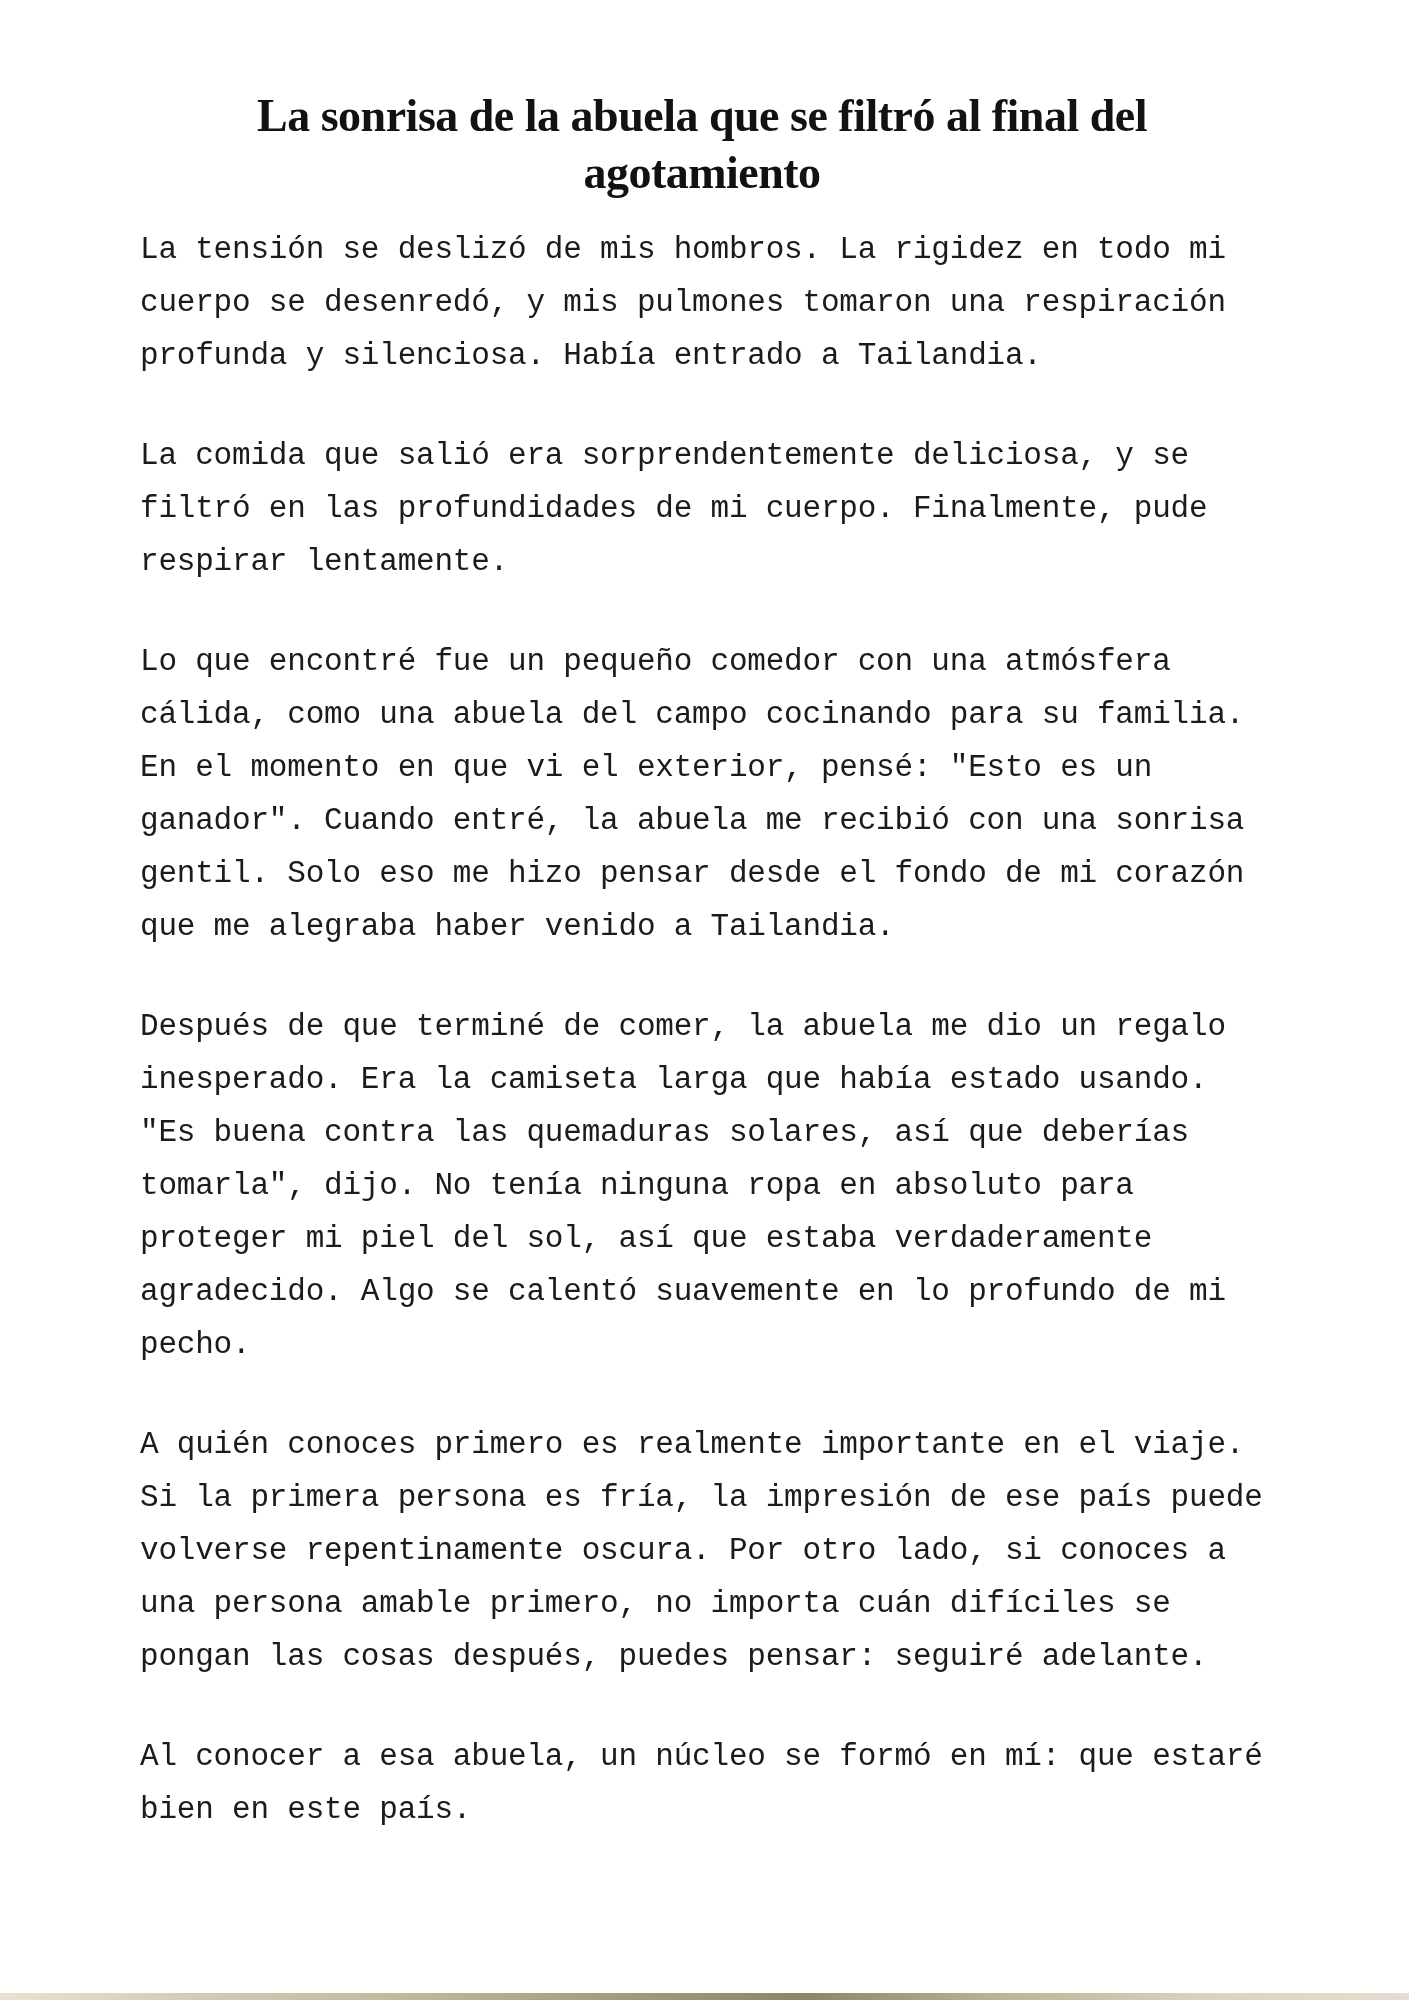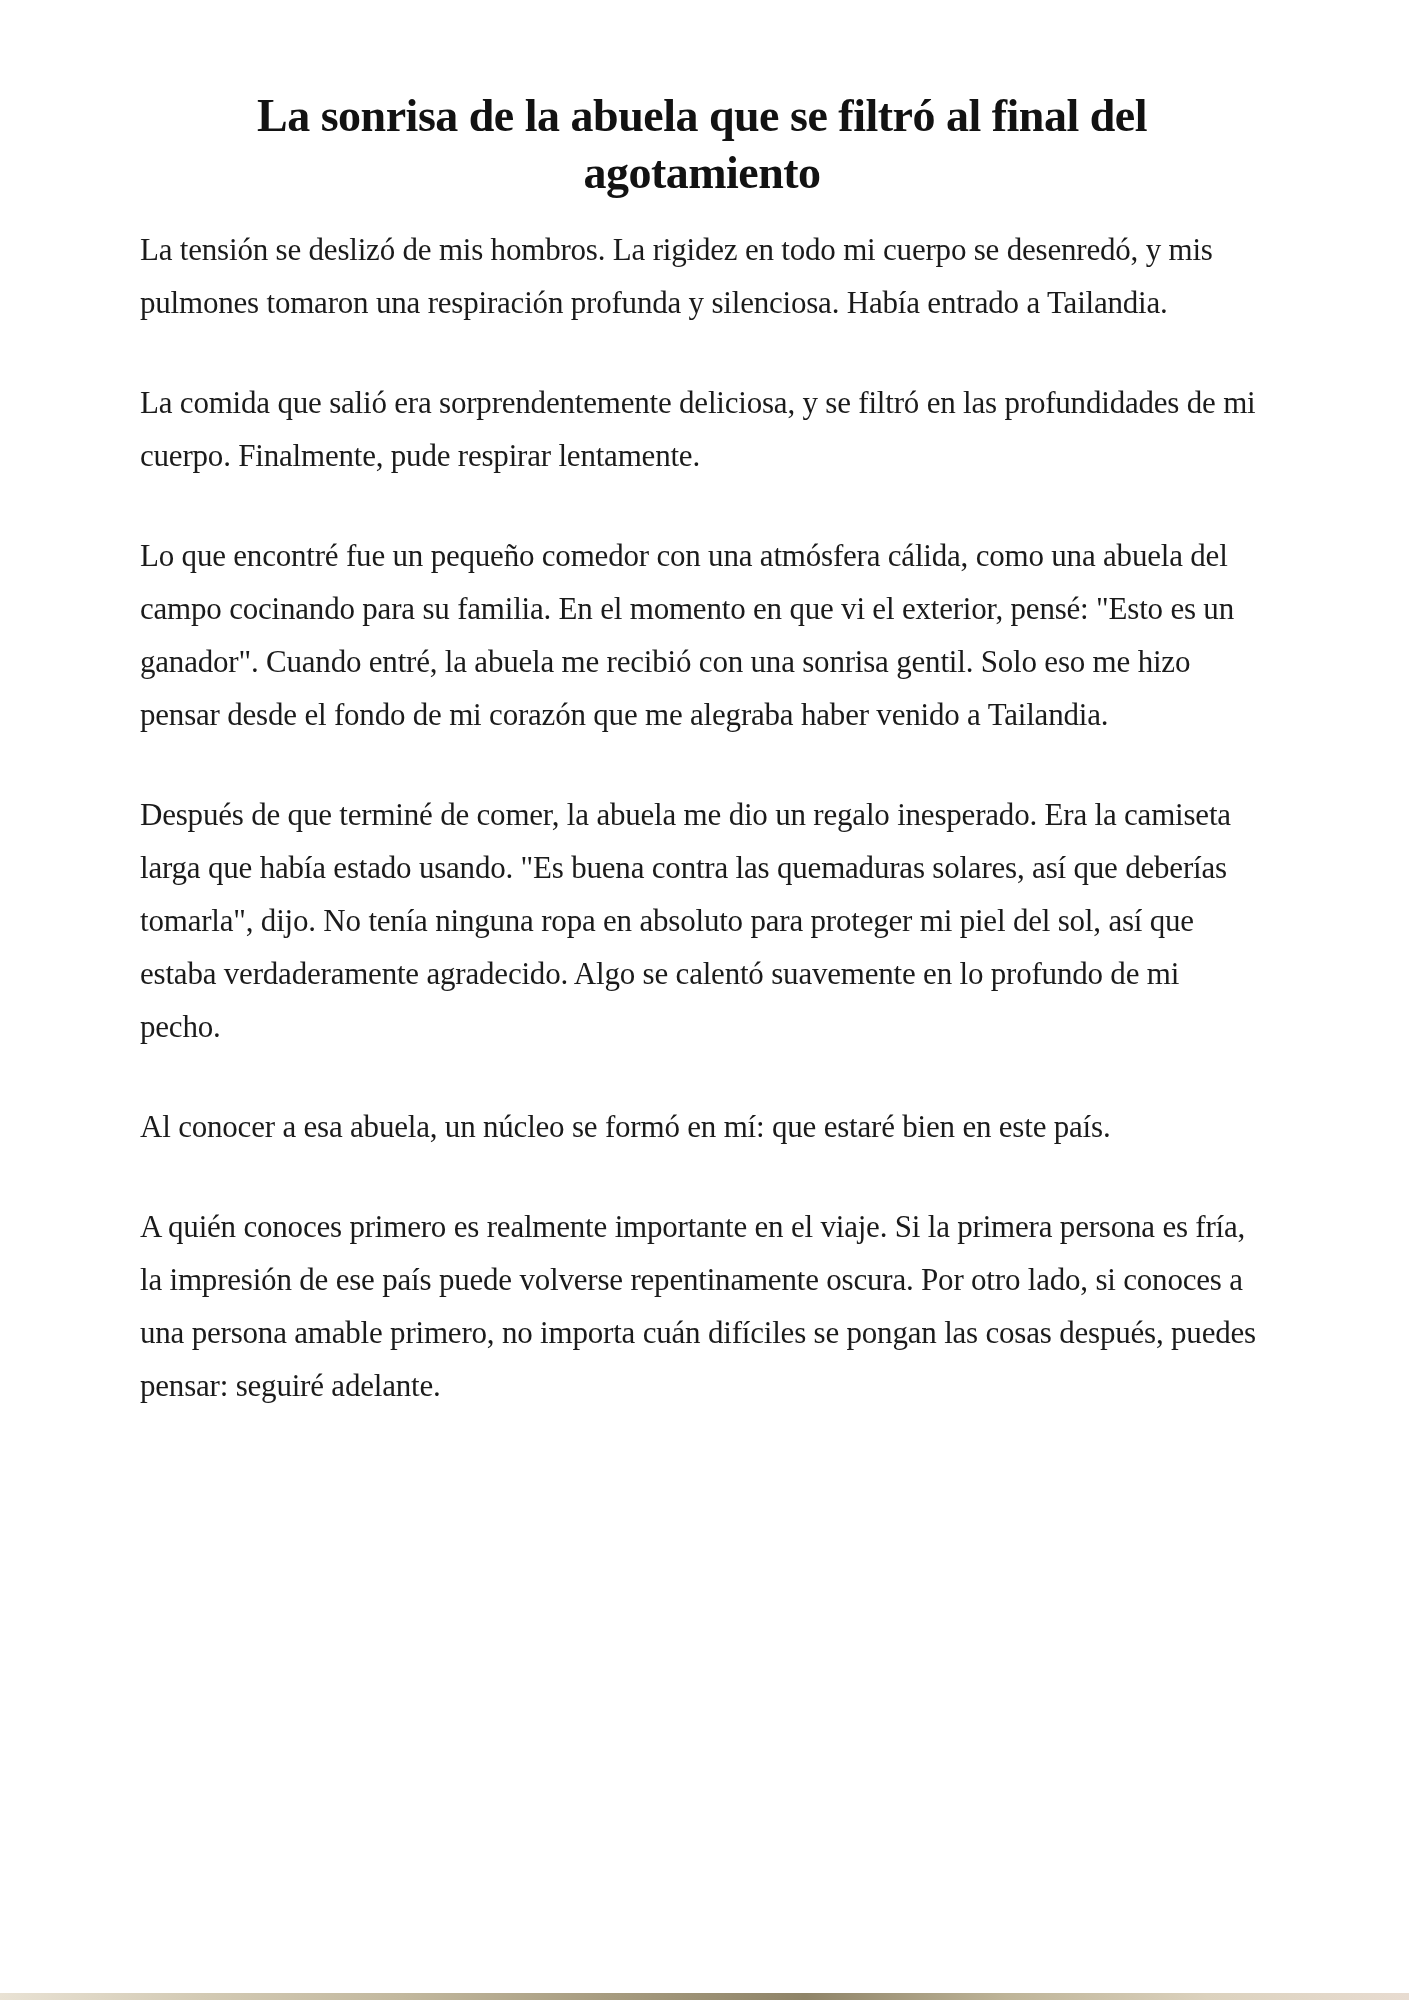--- a/index.html
+++ b/index.html
@@ -30,20 +30,21 @@
     color: #121212;
     letter-spacing: -0.5px;
   }
   section.body-text p {
     margin: 0 0 47px 0;
     font-size: 31px;
     line-height: 53px;
     color: #1b1b1b;
     letter-spacing: -0.2px;
     text-align: left;
+    font-family: Liberation Mono, monospace;
   }
   .photo-edge {
     position: absolute;
     left: 0;
     bottom: 0;
     width: 100%;
     height: 7px;
     
     background: #c9c0aa;
   }
@@ -53,18 +54,18 @@
 
 <main class="page">
   <h1 class="title">La sonrisa de la abuela que se filtró al final del agotamiento</h1>
 
   <section class="body-text">
 
   <p>La tensión se deslizó de mis hombros. La rigidez en todo mi cuerpo se desenredó, y mis pulmones tomaron una respiración profunda y silenciosa. Había entrado a Tailandia.</p>
       <p>La comida que salió era sorprendentemente deliciosa, y se filtró en las profundidades de mi cuerpo. Finalmente, pude respirar lentamente.</p>
       <p>Lo que encontré fue un pequeño comedor con una atmósfera cálida, como una abuela del campo cocinando para su familia. En el momento en que vi el exterior, pensé: "Esto es un ganador". Cuando entré, la abuela me recibió con una sonrisa gentil. Solo eso me hizo pensar desde el fondo de mi corazón que me alegraba haber venido a Tailandia.</p>
       <p>Después de que terminé de comer, la abuela me dio un regalo inesperado. Era la camiseta larga que había estado usando. "Es buena contra las quemaduras solares, así que deberías tomarla", dijo. No tenía ninguna ropa en absoluto para proteger mi piel del sol, así que estaba verdaderamente agradecido. Algo se calentó suavemente en lo profundo de mi pecho.</p>
+      <p>A quién conoces primero es realmente importante en el viaje. Si la primera persona es fría, la impresión de ese país puede volverse repentinamente oscura. Por otro lado, si conoces a una persona amable primero, no importa cuán difíciles se pongan las cosas después, puedes pensar: seguiré adelante.</p>
       <p>Al conocer a esa abuela, un núcleo se formó en mí: que estaré bien en este país.</p>
-      <p>A quién conoces primero es realmente importante en el viaje. Si la primera persona es fría, la impresión de ese país puede volverse repentinamente oscura. Por otro lado, si conoces a una persona amable primero, no importa cuán difíciles se pongan las cosas después, puedes pensar: seguiré adelante.</p>
     </section>
 </main>
 
 <div class="photo-edge" style="background: linear-gradient(90deg, rgb(233, 226, 212), rgb(211, 202, 180), rgb(194, 184, 158), rgb(167, 156, 128), rgb(143, 132, 104), rgb(190, 180, 152), rgb(220, 210, 190), rgb(232, 220, 209));"></div>
 
 </body></html>

